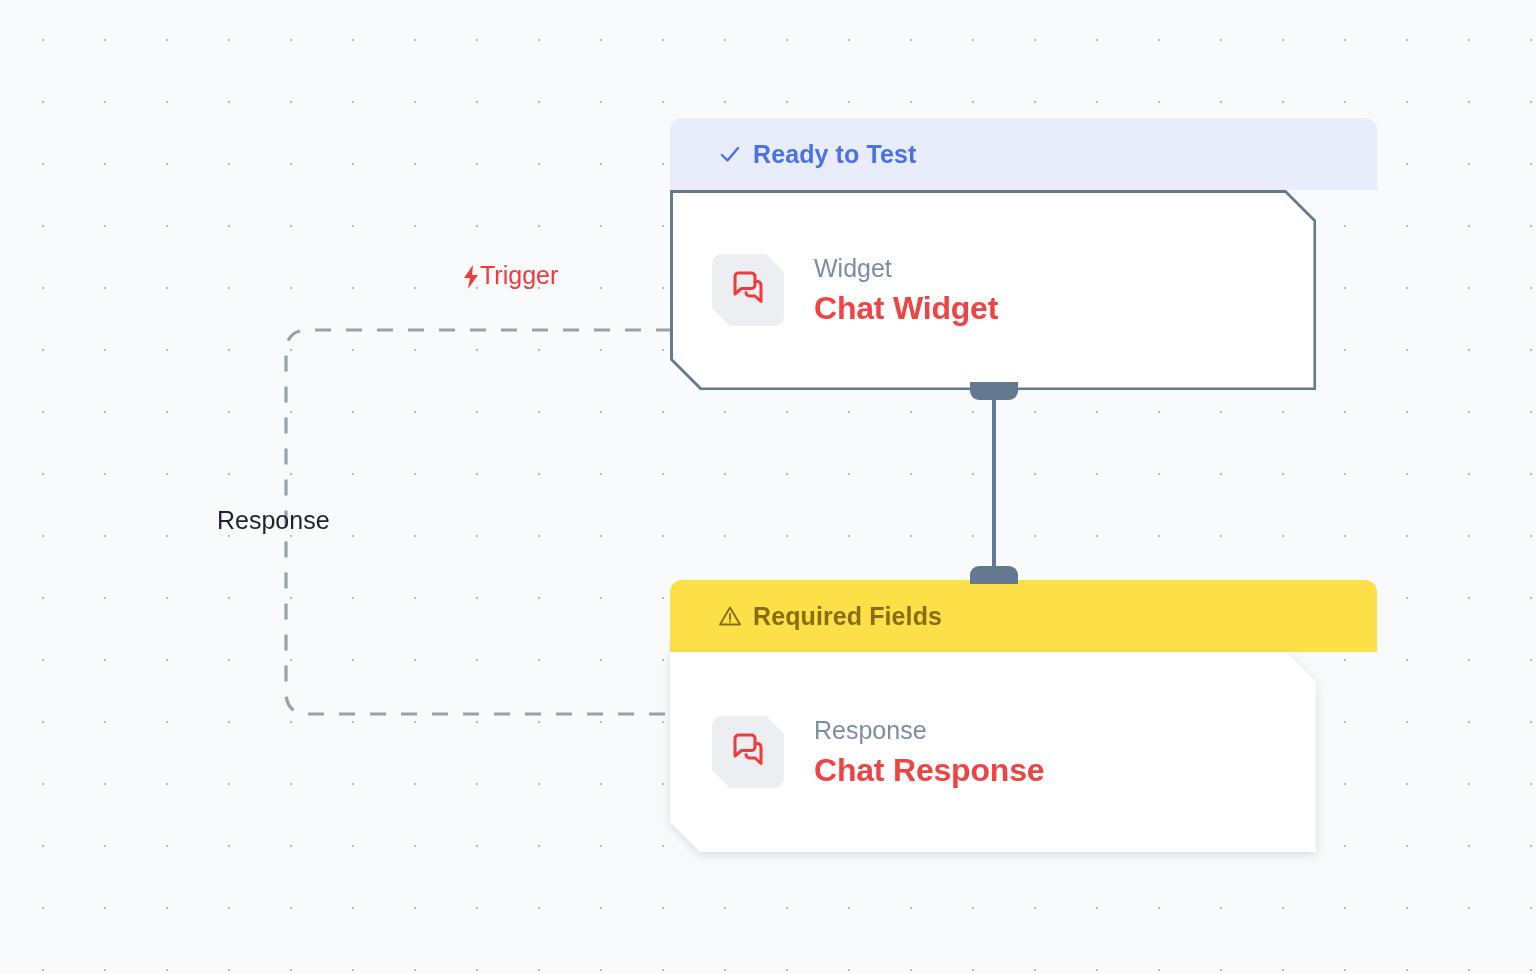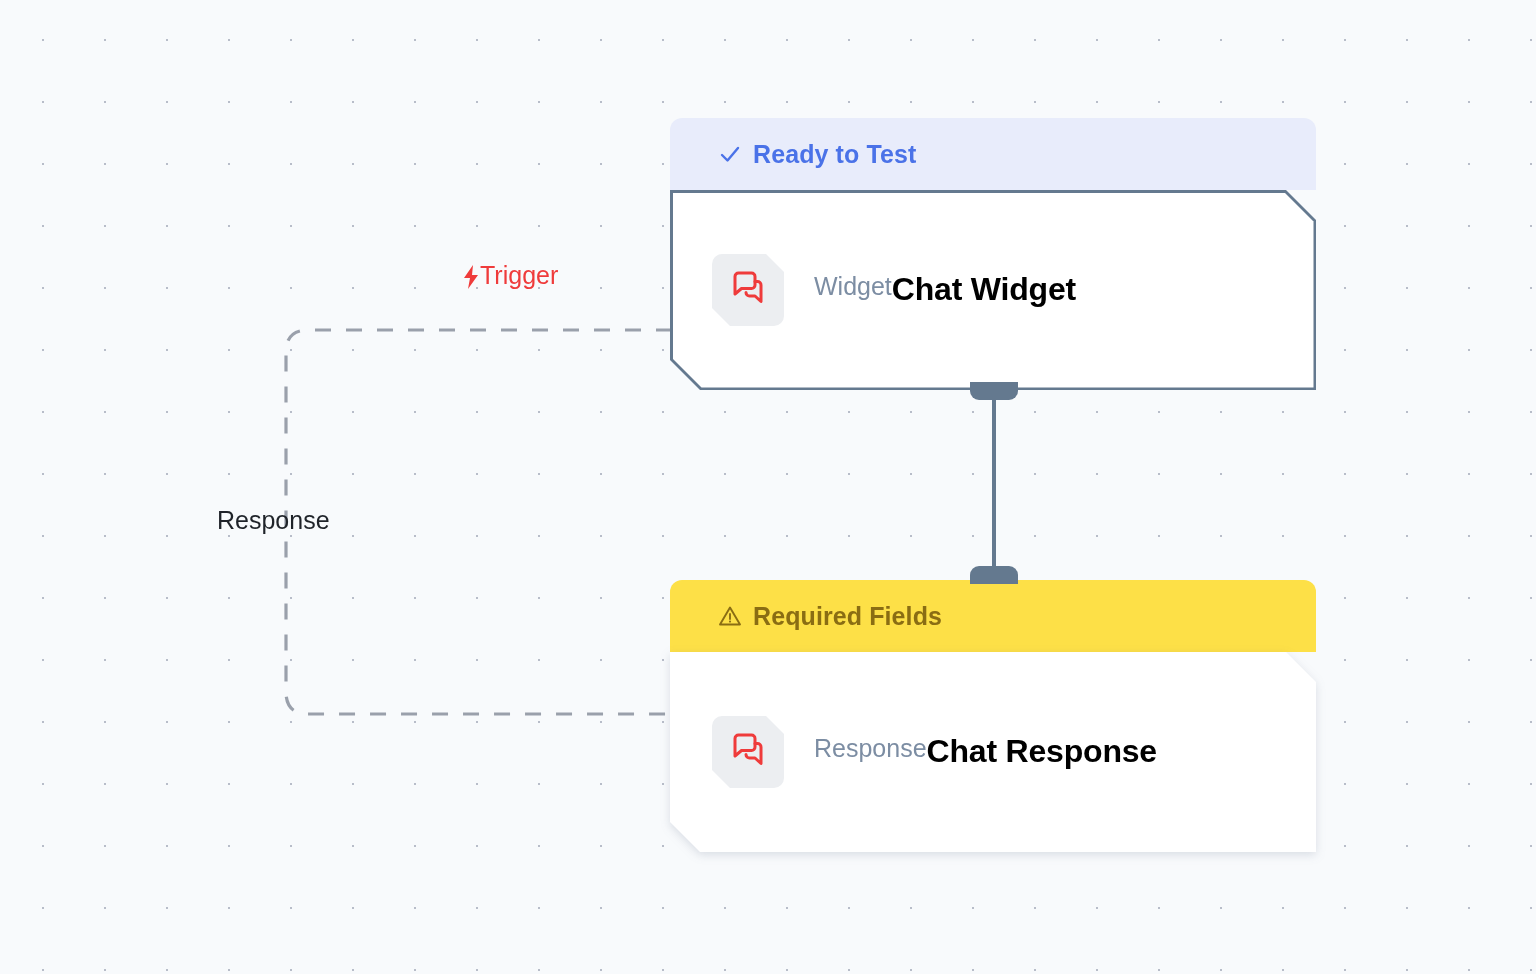--- a/index.html
+++ b/index.html
@@ -65,21 +65,21 @@
 
   
   .node {
     position: absolute;
   }
 
   .node-header {
     position: absolute;
     left: 0;
     top: 0;
-    width: 646px;
+    width: 707px;
     height: 72px;
     border-radius: 12px 12px 0 0;
     box-sizing: border-box;
     display: flex;
     align-items: center;
     padding-left: 48px;
     font-size: 25px;
     font-weight: 700;
     letter-spacing: 0.1px;
     gap: 11px;
@@ -150,33 +150,33 @@
     border-radius: 10px;
     clip-path: polygon(0 0, calc(100% - 18px) 0, 100% 18px, 100% 100%, 18px 100%, 0 calc(100% - 18px));
     display: flex;
     align-items: center;
     justify-content: center;
     flex: none;
   }
 
   .node-text {
     display: flex;
-    flex-direction: row;
+    flex-direction: column;
     justify-content: flex-start;
   }
   .node-subtitle {
     font-size: 25px;
     color: #7c8da3;
     line-height: 1.25;
     font-weight: 400;
     margin-bottom: 6px;
   }
   .node-title {
     font-size: 32px;
-    color: #000000;
+    color: #ef4444;
     font-weight: 700;
     line-height: 1.18;
     letter-spacing: -0.2px;
   }
 
   
   .port {
     position: absolute;
     width: 48px;
     height: 18px;

